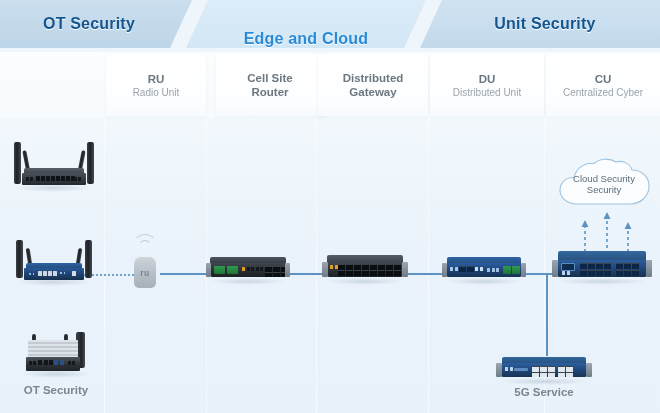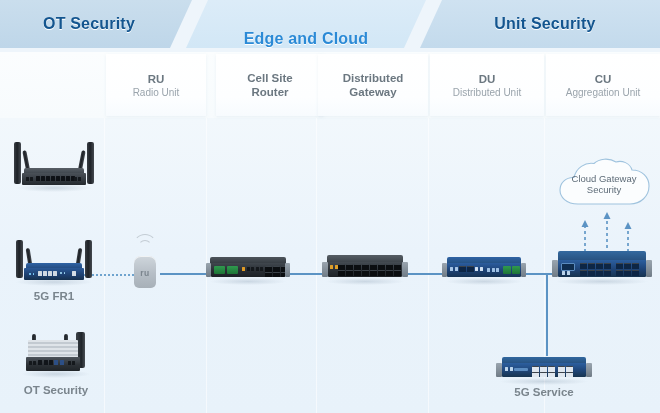--- a/index.html
+++ b/index.html
@@ -154,21 +154,21 @@
   <div class="colhead" style="left:318px;width:110px;">
     <div class="t1">Distributed</div>
     <div class="t1">Gateway</div>
   </div>
   <div class="colhead" style="left:430px;width:114px;">
     <div class="t1">DU</div>
     <div class="t2">Distributed Unit</div>
   </div>
   <div class="colhead" style="left:546px;width:114px;">
     <div class="t1">CU</div>
-    <div class="t2">Aggregation Unit</div>
+    <div class="t2">Centralized Cyber</div>
   </div>
 
   <div class="colsep" style="left:104px;"></div>
   <div class="colsep" style="left:206px;"></div>
   <div class="colsep" style="left:316px;"></div>
   <div class="colsep" style="left:428px;"></div>
   <div class="colsep" style="left:544px;"></div>
 
   <div class="wire-dot" style="left:84px;top:274px;width:50px;"></div>
   <div class="wire" style="left:160px;top:273px;width:48px;height:2px;"></div>
@@ -229,21 +229,20 @@
       </div>
       <div class="portrow" style="left:36px;top:4px;gap:2px;">
         <div class="led" style="background:#9fd8f5;"></div>
         <div class="led" style="background:#9fd8f5;"></div>
       </div>
       <div class="portrow" style="left:48px;top:3px;">
         <div class="port-l" style="background:#d4dde6;"></div>
       </div>
     </div>
   </div>
-  <div class="dev-label" style="left:8px;top:290px;width:92px;">5G FR1</div>
 
   <div class="dev" style="left:18px;top:330px;width:76px;height:48px;">
     <div class="shadow-el" style="left:4px;top:40px;width:68px;height:8px;"></div>
 
     <div class="ant" style="left:58px;top:2px;width:9px;height:36px;background:linear-gradient(90deg,#3c4248,#20252a 60%,#474d53);border-radius:2px;"></div>
 
     <div class="ant ant-dark" style="left:14px;top:4px;width:4px;height:30px;"></div>
     <div class="ant ant-dark" style="left:46px;top:4px;width:4px;height:30px;"></div>
 
     <div class="rack" style="left:10px;top:10px;width:50px;height:18px;background:repeating-linear-gradient(180deg,#dfe4e9 0px,#dfe4e9 2px,#c3cad1 2px,#c3cad1 4px);border-radius:1px;"></div>
@@ -372,21 +371,21 @@
       <div class="greenblk" style="position:absolute;left:65px;top:3px;width:8px;height:8px;"></div>
     </div>
   </div>
 
   <div class="cloud-wrap" style="left:556px;top:158px;width:96px;height:52px;">
     <svg width="96" height="52" viewBox="0 0 96 52">
       <path d="M22 46 C10 46 4 39 4 32 C4 25 10 19 18 19.5 C20 10 29 4 38 5.5
                C43 0.5 53 -0.5 60 4 C66 2 74 5 76 12 C86 12 93 19 93 28
                C93 38 85 46 74 46 Z" fill="#fbfdfe" stroke="#9fc3de" stroke-width="1.1"></path>
     </svg>
-    <div class="cloud-txt" style="top:15px;">Cloud Gateway</div>
+    <div class="cloud-txt" style="top:15px;">Cloud Security</div>
     <div class="cloud-txt" style="top:26px;">Security</div>
   </div>
 
   <svg class="arrow-up" style="left:576px;top:212px;" width="64" height="42">
     <g stroke="#5b93c4" stroke-width="1.6" fill="none" stroke-dasharray="3,3">
       <line x1="9" y1="40" x2="9" y2="14"></line>
       <line x1="31" y1="36" x2="31" y2="6"></line>
       <line x1="52" y1="40" x2="52" y2="16"></line>
     </g>
     <g fill="#5b93c4">

